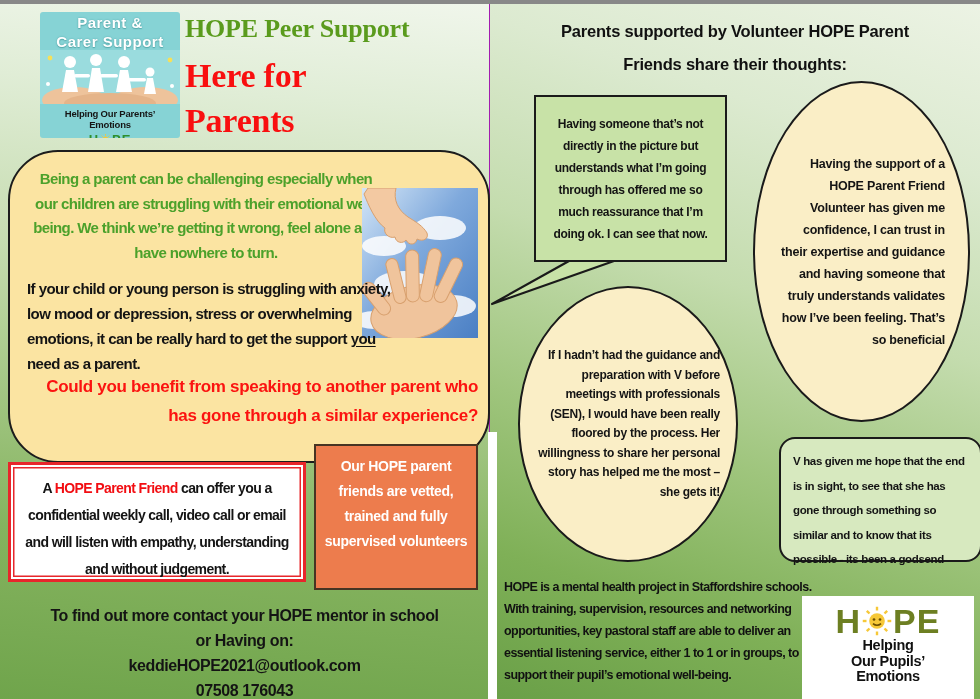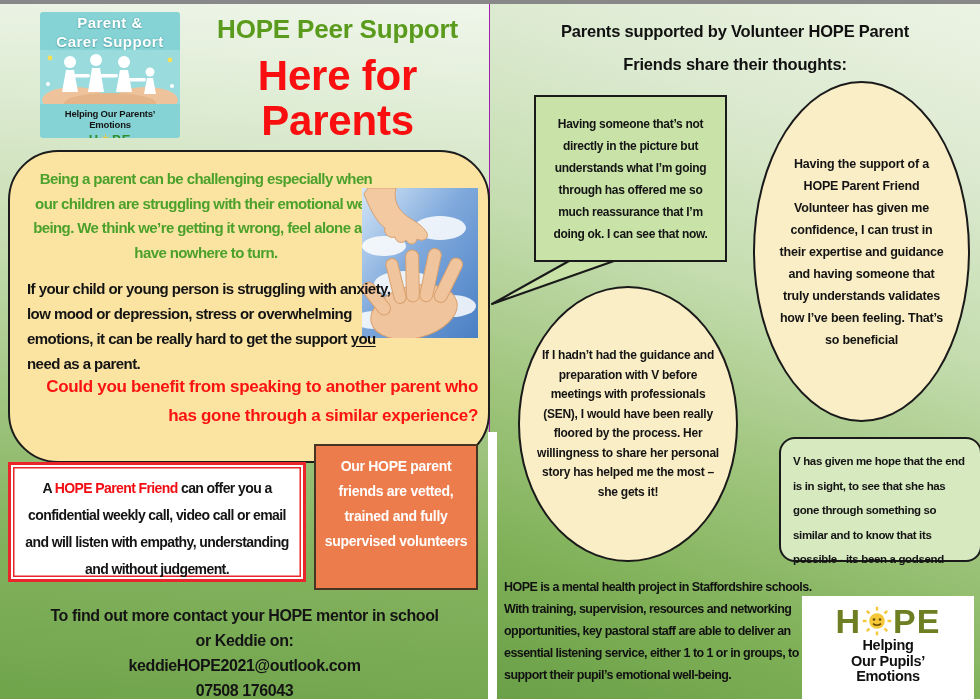--- a/index.html
+++ b/index.html
@@ -14,23 +14,23 @@
   .gutter{left:488px;top:428px;width:9px;height:271px;background:#ffffff;z-index:1;}
   
   .logo-left{left:40px;top:8px;width:140px;height:126px;background:#86d3d5;border-radius:3px;
     text-align:center;z-index:2;overflow:hidden;}
   .logo-left .bub{color:#fff;font-size:15px;line-height:16px;letter-spacing:.5px;
     text-shadow:0 0 2px #58a9ab,0 1px 1px #58a9ab;margin-top:3px;}
   .logo-left .tag{color:#151515;font-size:9.5px;line-height:11px;letter-spacing:-0.2px;}
   .logo-left .brand{color:#2f8f2d;font-size:13px;line-height:14px;letter-spacing:1px;}
   .sunword{display:inline-flex;align-items:center;gap:1px;vertical-align:middle;}
   
-  .title-block{left:185px;top:10px;width:305px;text-align:center;z-index:2;}
+  .title-block{left:185px;top:10px;width:305px;z-index:2;font-family:Liberation Serif, serif;}
   .t-green{color:#5a9b1d;font-size:26px;line-height:30px;letter-spacing:-0.2px;}
-  .t-red{color:#f90f0f;font-size:42px;line-height:45px;letter-spacing:-0.2px;margin-top:9px;}
+  .t-red{color:#f90f0f;font-size:34px;line-height:45px;letter-spacing:-0.2px;margin-top:9px;}
   
   .yellow-box{left:8px;top:146px;width:478px;height:309px;background:#fbe4a2;
     border:2.5px solid #1c1c1c;border-radius:50px;z-index:2;}
   .intro-green{left:20px;top:15px;width:352px;color:#4ca12b;font-size:15px;line-height:24.5px;
     letter-spacing:-0.6px;text-align:center;}
   .photo{left:352px;top:36px;width:116px;height:150px;}
   .intro-black{left:17px;top:124px;width:364px;color:#141414;font-size:15px;line-height:25px;
     letter-spacing:-0.55px;text-align:left;}
   .uline{text-decoration:underline;text-underline-offset:2px;}
   .question-red{left:10px;top:221px;width:458px;color:#fb1310;font-size:17px;line-height:28.5px;
@@ -48,21 +48,21 @@
     line-height:25px;letter-spacing:-0.4px;z-index:2;}
   
   .r-heading{left:8px;top:11px;width:474px;text-align:center;color:#111;font-size:16.5px;
     line-height:33px;letter-spacing:-0.2px;z-index:2;}
   .bubble{left:44px;top:91px;width:193px;height:167px;background:#c8e2a7;border:2.5px solid #1a1a1a;
     box-sizing:border-box;display:flex;align-items:center;justify-content:center;z-index:3;
     color:#141414;font-size:12px;line-height:22px;letter-spacing:-0.3px;text-align:center;
     padding:6px 8px;}
   .tail{left:0;top:255px;width:135px;height:50px;z-index:2;}
   .oval{border-radius:50%;background:#faeec6;border:2.5px solid #1a1a1a;box-sizing:border-box;
-    display:flex;align-items:center;justify-content:center;color:#141414;text-align:center;z-index:3;}
+    display:flex;align-items:center;justify-content:center;color:#141414;text-align:right;z-index:3;}
   .oval-right{left:263px;top:77px;width:217px;height:341px;font-size:12.5px;line-height:22px;
     letter-spacing:-0.2px;padding:0 23px;}
   .oval-left{left:28px;top:282px;width:220px;height:276px;font-size:12px;line-height:19.5px;
     letter-spacing:-0.25px;padding:0 16px;}
   .green-box{left:289px;top:433px;width:203px;height:125px;background:#d7e9bf;z-index:3;
     border:2.5px solid #1a1a1a;border-radius:16px;box-sizing:border-box;color:#141414;
     font-size:11.5px;line-height:24.5px;letter-spacing:-0.35px;text-align:left;padding:10px 8px 0 12px;}
   .about{left:14px;top:572px;width:324px;color:#111;font-size:12.5px;line-height:22px;
     letter-spacing:-0.55px;text-align:left;z-index:2;}
   .logo-right{left:312px;top:592px;width:172px;height:107px;background:#ffffff;z-index:3;
@@ -172,21 +172,21 @@
     </div>
 
     <div class="abs offer-box">
       <span>A </span><span class="offer-hl">HOPE Parent Friend</span><span> can offer you a confidential weekly call, video call or email and will listen with empathy, understanding and without judgement.</span>
     </div>
 
     <div class="abs orange-box">Our HOPE parent friends are vetted, trained and fully supervised volunteers</div>
 
     <div class="abs contact">
       <div>To find out more contact your HOPE mentor in school</div>
-      <div>or Keddie on:</div>
+      <div>or Having on:</div>
       <div>keddieHOPE2021@outlook.com</div>
       <div>07508 176043</div>
     </div>
   </div>
 
   <div class="abs gutter"></div>
 
   <div class="abs panel-right">
 
     <div class="abs r-heading">

